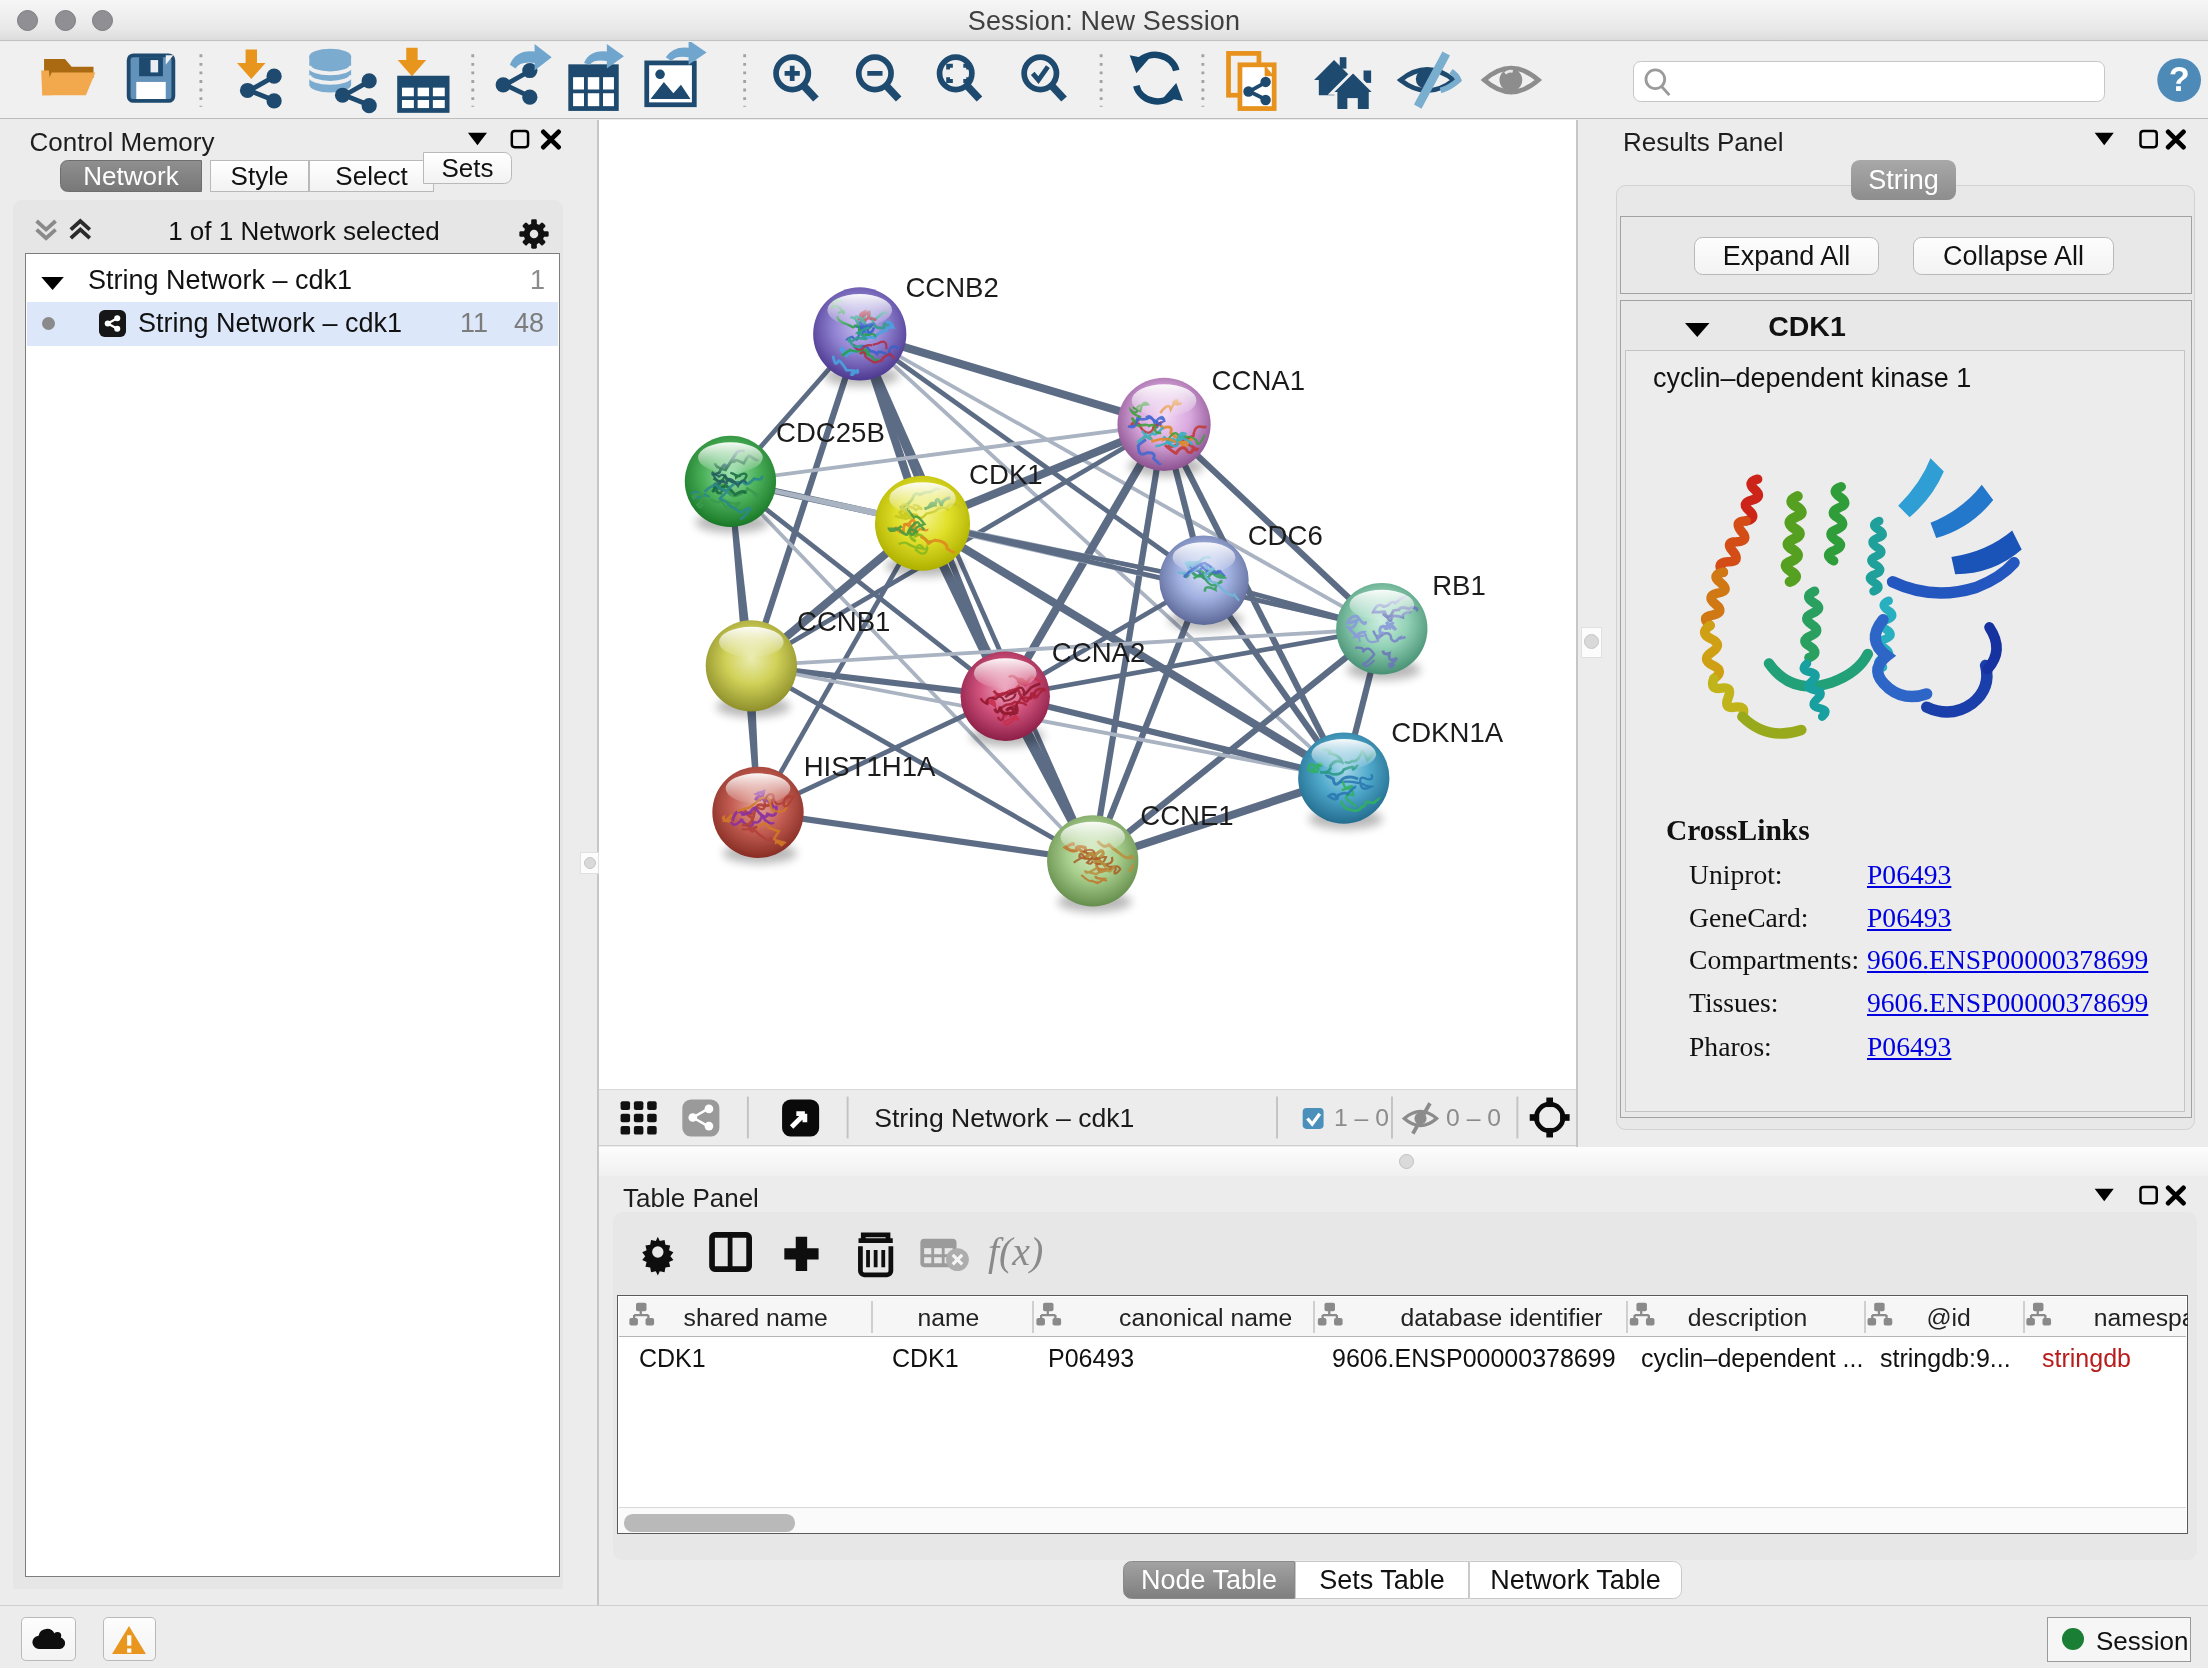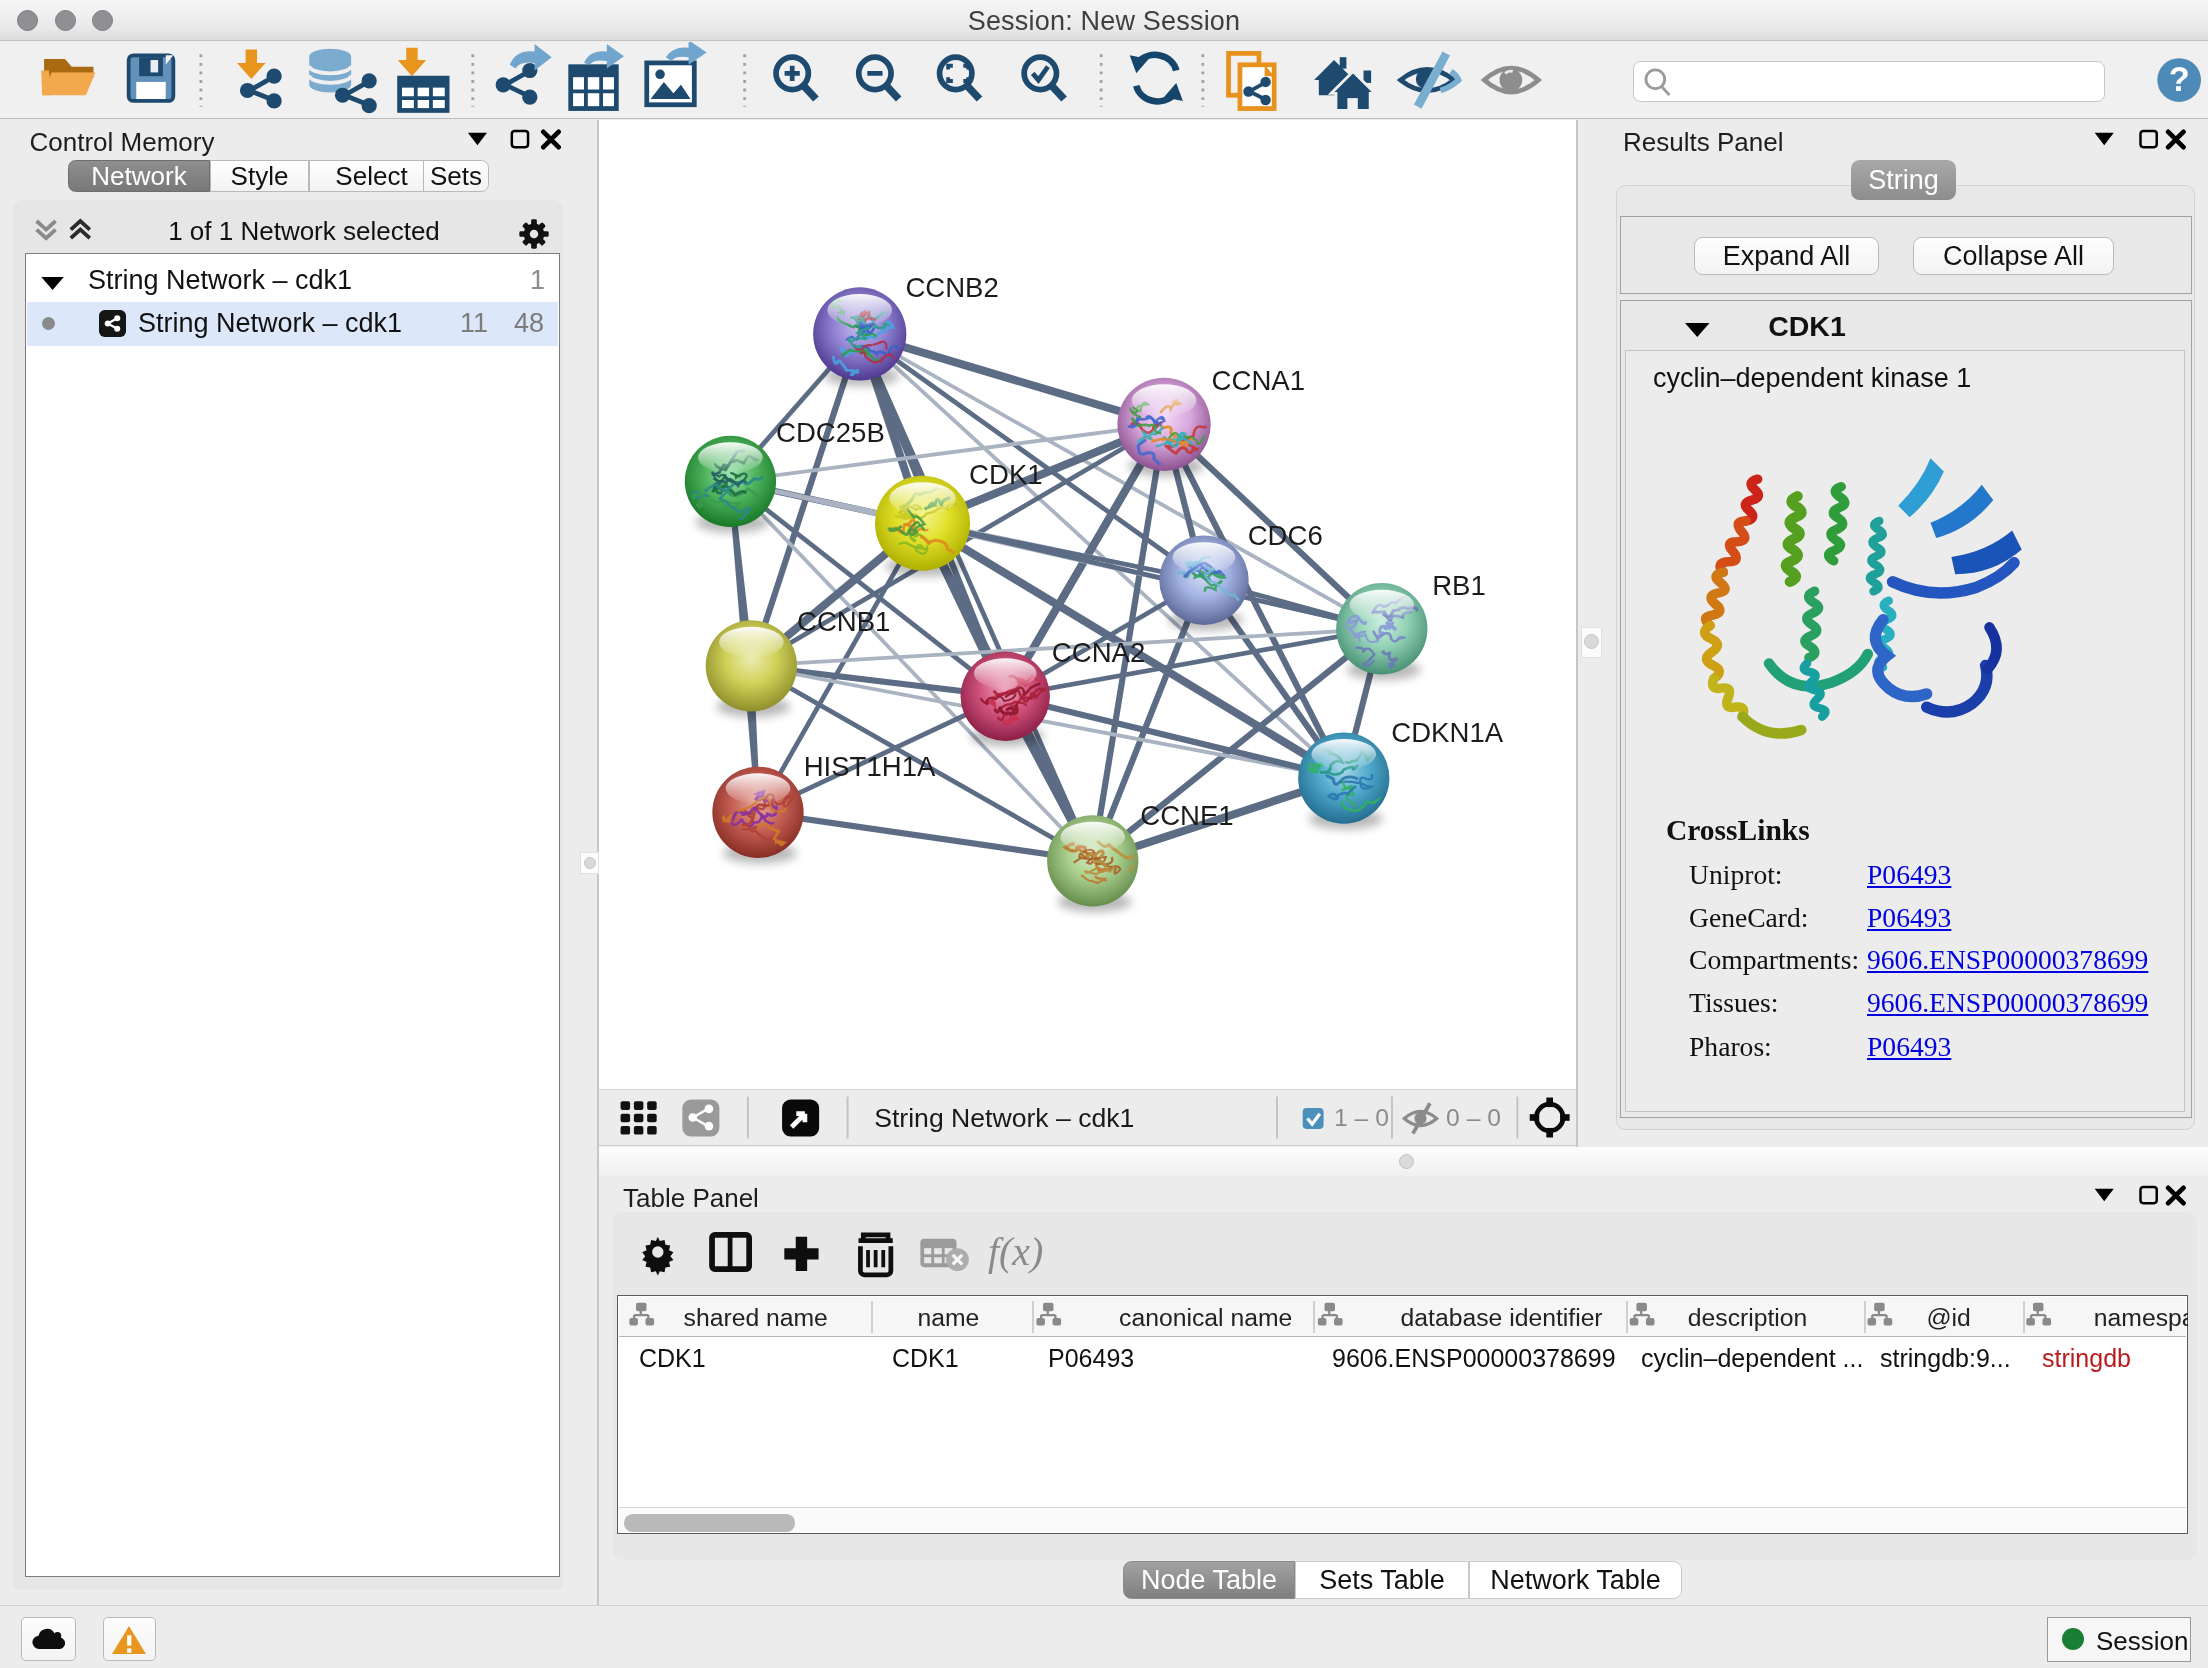--- a/index.html
+++ b/index.html
@@ -189,24 +189,24 @@
 
 <div class="abs" style="left:0;top:120px;width:597px;height:1486px;background:#ececec"></div>
 <div class="abs" style="left:597px;top:120px;width:1.9px;height:1486px;background:#c6c6c6"></div>
 <div class="abs panel-title" style="left:29.5px;top:127px">Control Memory</div>
 <svg class="abs" style="left:466px;top:129px" width="105" height="21" viewBox="0 0 110 22" xmlns="http://www.w3.org/2000/svg">
 <path d="M2 4 h20 l-10 13 z" fill="#000"></path>
 <rect x="48" y="2" width="17" height="17" rx="3" fill="none" stroke="#000" stroke-width="2.6"></rect>
 <path d="M81 3 l8 8 8 -8 m-16 16 l8 -8 8 8" stroke="#000" stroke-width="5" fill="none" stroke-linecap="round"></path>
 </svg>
 
-<div class="abs ctl-tab sel" style="left:68px;top:160px;width:142px;border-radius:7.6px 0 0 7.6px">Network</div>
+<div class="abs ctl-tab sel" style="left:60px;top:160px;width:142px;border-radius:7.6px 0 0 7.6px">Network</div>
 <div class="abs ctl-tab" style="left:210px;top:160px;width:99px">Style</div>
 <div class="abs ctl-tab" style="left:309px;top:160px;width:125px">Select</div>
-<div class="abs ctl-tab" style="left:423px;top:160px;width:66px;border-radius:0 7.6px 7.6px 0">Sets</div>
+<div class="abs ctl-tab" style="left:423px;top:152px;width:89px;border-radius:0 7.6px 7.6px 0">Sets</div>
 
 <div class="abs" style="left:13.3px;top:200px;width:550px;height:1389px;background:#e6e6e6;border-radius:9.5px 9.5px 0 0"></div>
 <svg class="abs" style="left:28.5px;top:217px" width="76" height="27" viewBox="0 0 80 28" xmlns="http://www.w3.org/2000/svg">
 <g fill="none" stroke="#8a8a8a" stroke-width="4">
       <path d="M8 4 l10 9 10 -9"></path>
       <path d="M8 13 l10 9 10 -9"></path>
     </g>
 <g fill="none" stroke="#2b2b2b" stroke-width="4">
       <path d="M44 13 l10 -9 10 9"></path>
       <path d="M44 22 l10 -9 10 9"></path>

